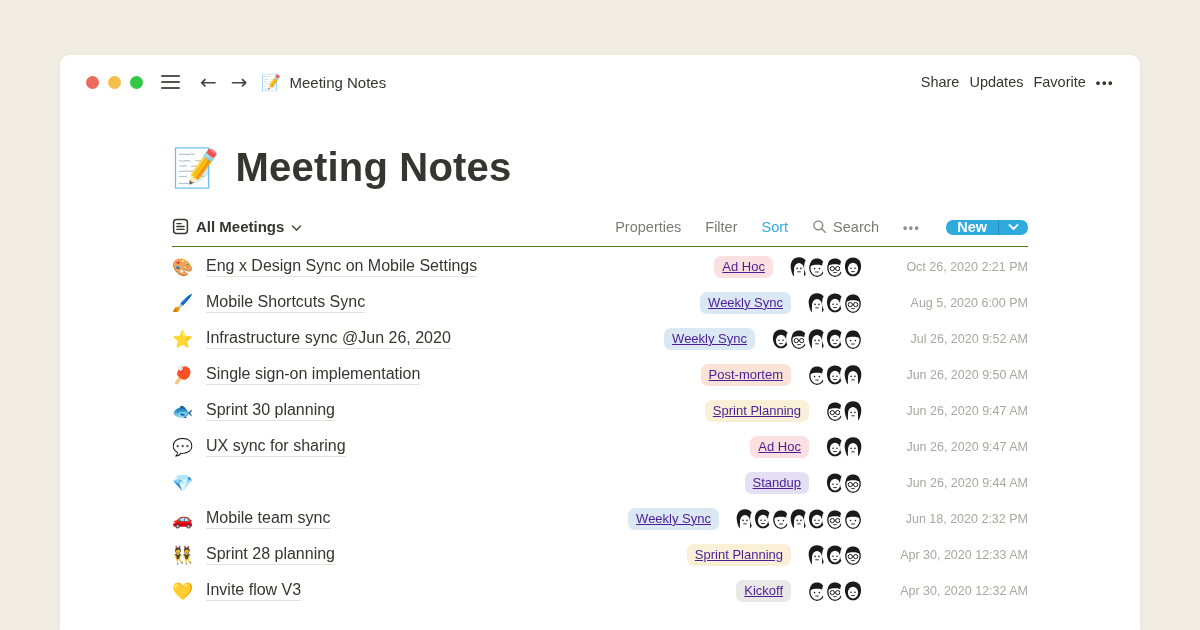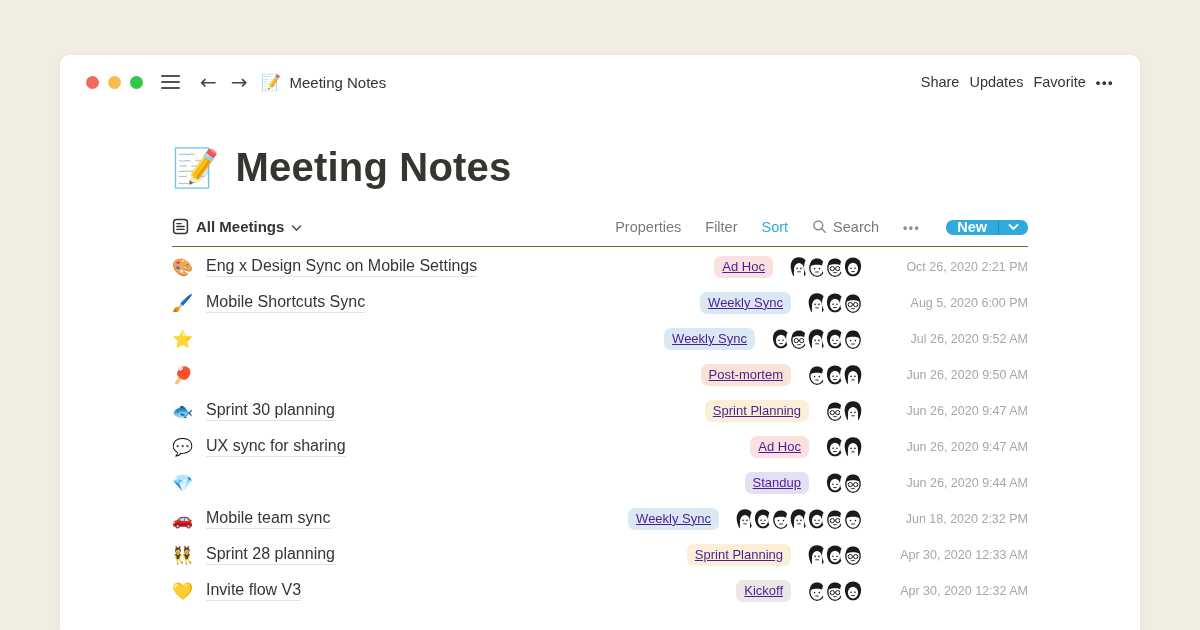--- a/index.html
+++ b/index.html
@@ -243,20 +243,21 @@
                 <path d="M10.4 12.6h1.2" stroke="#1b1b1e" stroke-width="1"></path>
                 <path d="M9.7 16.6h2.6" stroke="#1b1b1e" stroke-width=".9" stroke-linecap="round"></path>
               </svg>
             </span>
           </span>
     <span class="mdate">Aug 5, 2020 6:00 PM</span>
   </div>
 
   <div class="mrow">
     <span class="emoji">⭐</span>
+    <span class="title">Infrastructure sync @Jun 26, 2020</span>
     <span class="spacer"></span>
     <span class="mtag" style="background: rgb(218, 232, 244);">Weekly Sync</span>
     <span class="avatars">
             <span class="avatar">
               <svg viewBox="0 0 22 22">
                 <path d="M11 1.4C5.6 1.4 2.4 5.6 3 11.4c.5 4.7 3.2 8.9 8 8.9s7.5-4.2 8-8.9C19.6 5.6 16.4 1.4 11 1.4z" fill="#1b1b1e"></path>
                 <ellipse cx="11" cy="12.6" rx="5.1" ry="5.9" fill="#fff"></ellipse>
                 <circle cx="9" cy="12.2" r=".8" fill="#1b1b1e"></circle>
                 <circle cx="13" cy="12.2" r=".8" fill="#1b1b1e"></circle>
                 <path d="M9.6 15.6h2.8" stroke="#1b1b1e" stroke-width=".9" stroke-linecap="round"></path>
@@ -298,20 +299,21 @@
                 <circle cx="13.4" cy="12.6" r=".8" fill="#1b1b1e"></circle>
                 <path d="M9.6 16h2.8" stroke="#1b1b1e" stroke-width=".9" stroke-linecap="round"></path>
               </svg>
             </span>
           </span>
     <span class="mdate">Jul 26, 2020 9:52 AM</span>
   </div>
 
   <div class="mrow">
     <span class="emoji">🏓</span>
+    <span class="title">Single sign-on implementation</span>
     <span class="spacer"></span>
     <span class="mtag" style="background: rgb(249, 226, 214);">Post-mortem</span>
     <span class="avatars">
             <span class="avatar">
               <svg viewBox="0 0 22 22">
                 <ellipse cx="11" cy="12" rx="7.2" ry="8.4" fill="#fff" stroke="#1b1b1e" stroke-width="1.3"></ellipse>
                 <path d="M4 10.6C3.7 5 7 2.6 11 2.6s7.3 2.4 7 8C15.4 8.2 6.6 8.2 4 10.6z" fill="#1b1b1e"></path>
                 <circle cx="8.6" cy="12.6" r=".8" fill="#1b1b1e"></circle>
                 <circle cx="13.4" cy="12.6" r=".8" fill="#1b1b1e"></circle>
                 <path d="M9.6 16h2.8" stroke="#1b1b1e" stroke-width=".9" stroke-linecap="round"></path>

